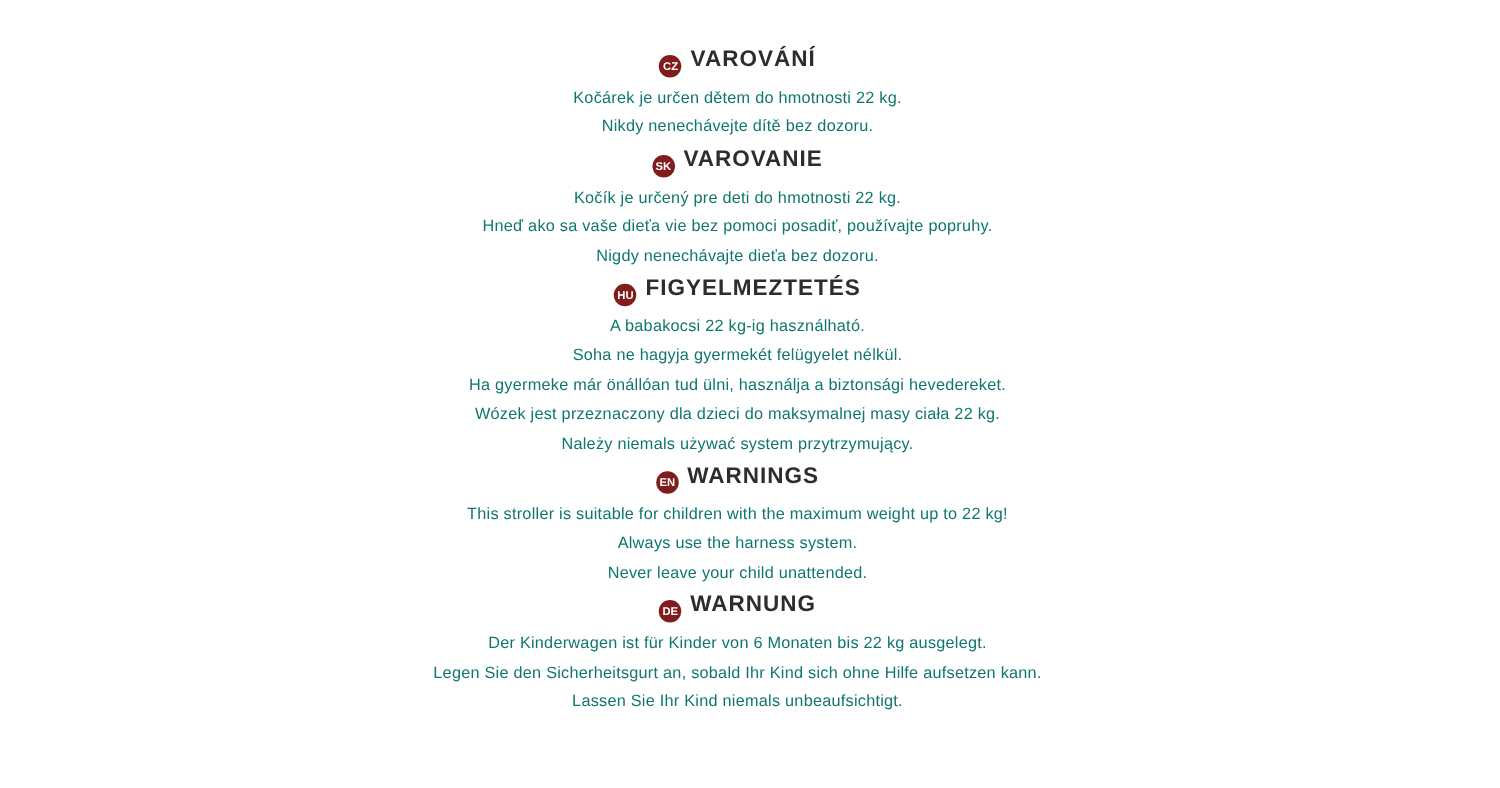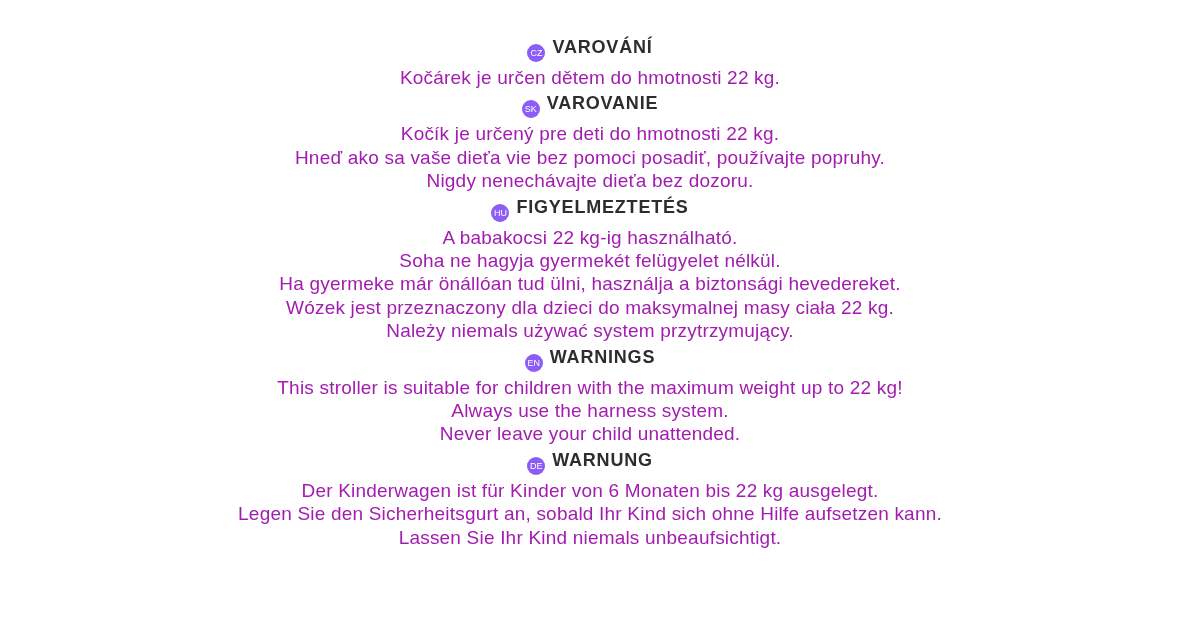--- a/index.html
+++ b/index.html
@@ -22,48 +22,49 @@
     font-weight: bold;
     letter-spacing: 0.8px;
     color: #2e2d2c;
     white-space: nowrap;
   }
   .badge {
     display: inline-block;
     width: 18px;
     height: 18px;
     border-radius: 50%;
-    background: #8b5cf6;
+    background: #7f1d1d;
     color: #ffffff;
     font-size: 9px;
-    font-weight: normal;
+    font-weight: bold;
     line-height: 18px;
     text-align: center;
     letter-spacing: 0;
     vertical-align: -3px;
     margin-right: 7px;
   }
   .line {
-    font-size: 19px;
+    font-size: 13px;
     line-height: 23.4px;
-    color: #a21caf;
+    color: #0f766e;
     letter-spacing: 0.2px;
     white-space: nowrap;
   }
 </style>
 </head>
 <body>
 
 <main class="content">
 
   <section class="warning">
     <h2 class="heading">
       <span class="badge">CZ</span><span>VAROVÁNÍ</span>
     </h2>
     <p class="line">Kočárek je určen dětem do hmotnosti 22 kg.</p>
+    <p class="line">Nikdy nenechávejte dítě bez dozoru.</p>
   </section>
 
   <section class="warning">
     <h2 class="heading">
       <span class="badge">SK</span><span>VAROVANIE</span>
     </h2>
     <p class="line">Kočík je určený pre deti do hmotnosti 22 kg.</p>
     <p class="line">Hneď ako sa vaše dieťa vie bez pomoci posadiť, používajte popruhy.</p>
     <p class="line">Nigdy nenechávajte dieťa bez dozoru.</p>
   </section>

